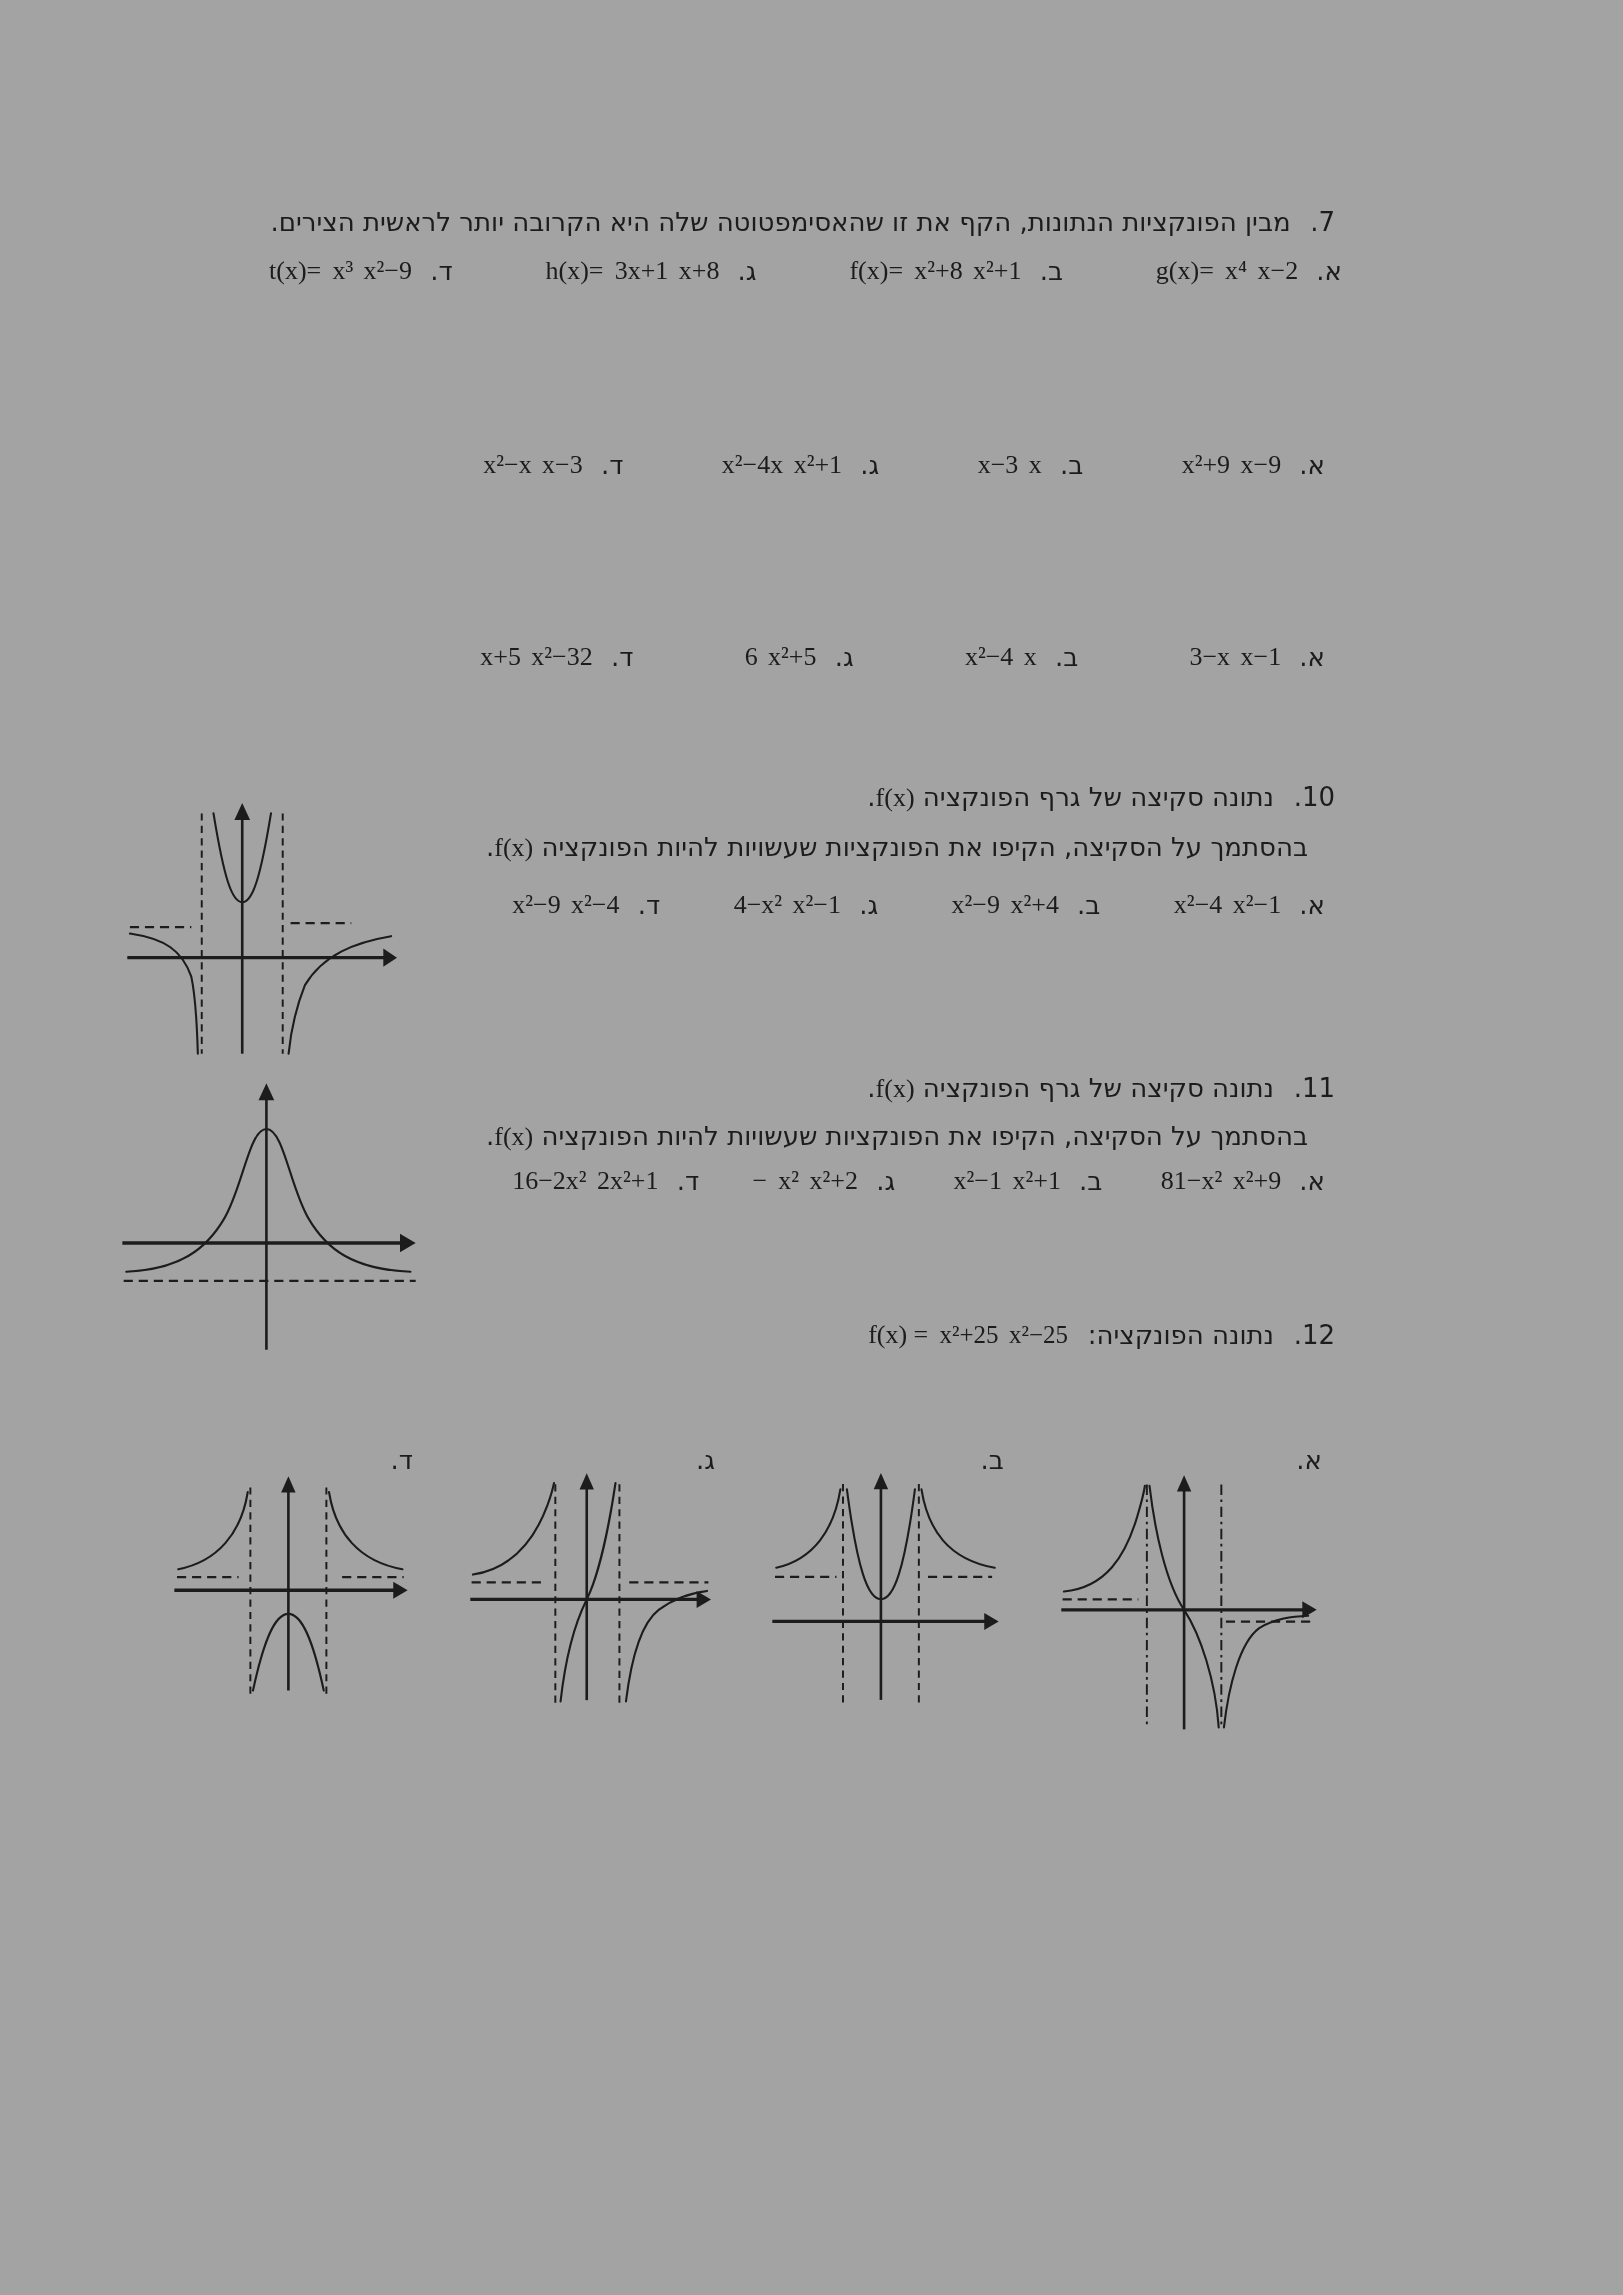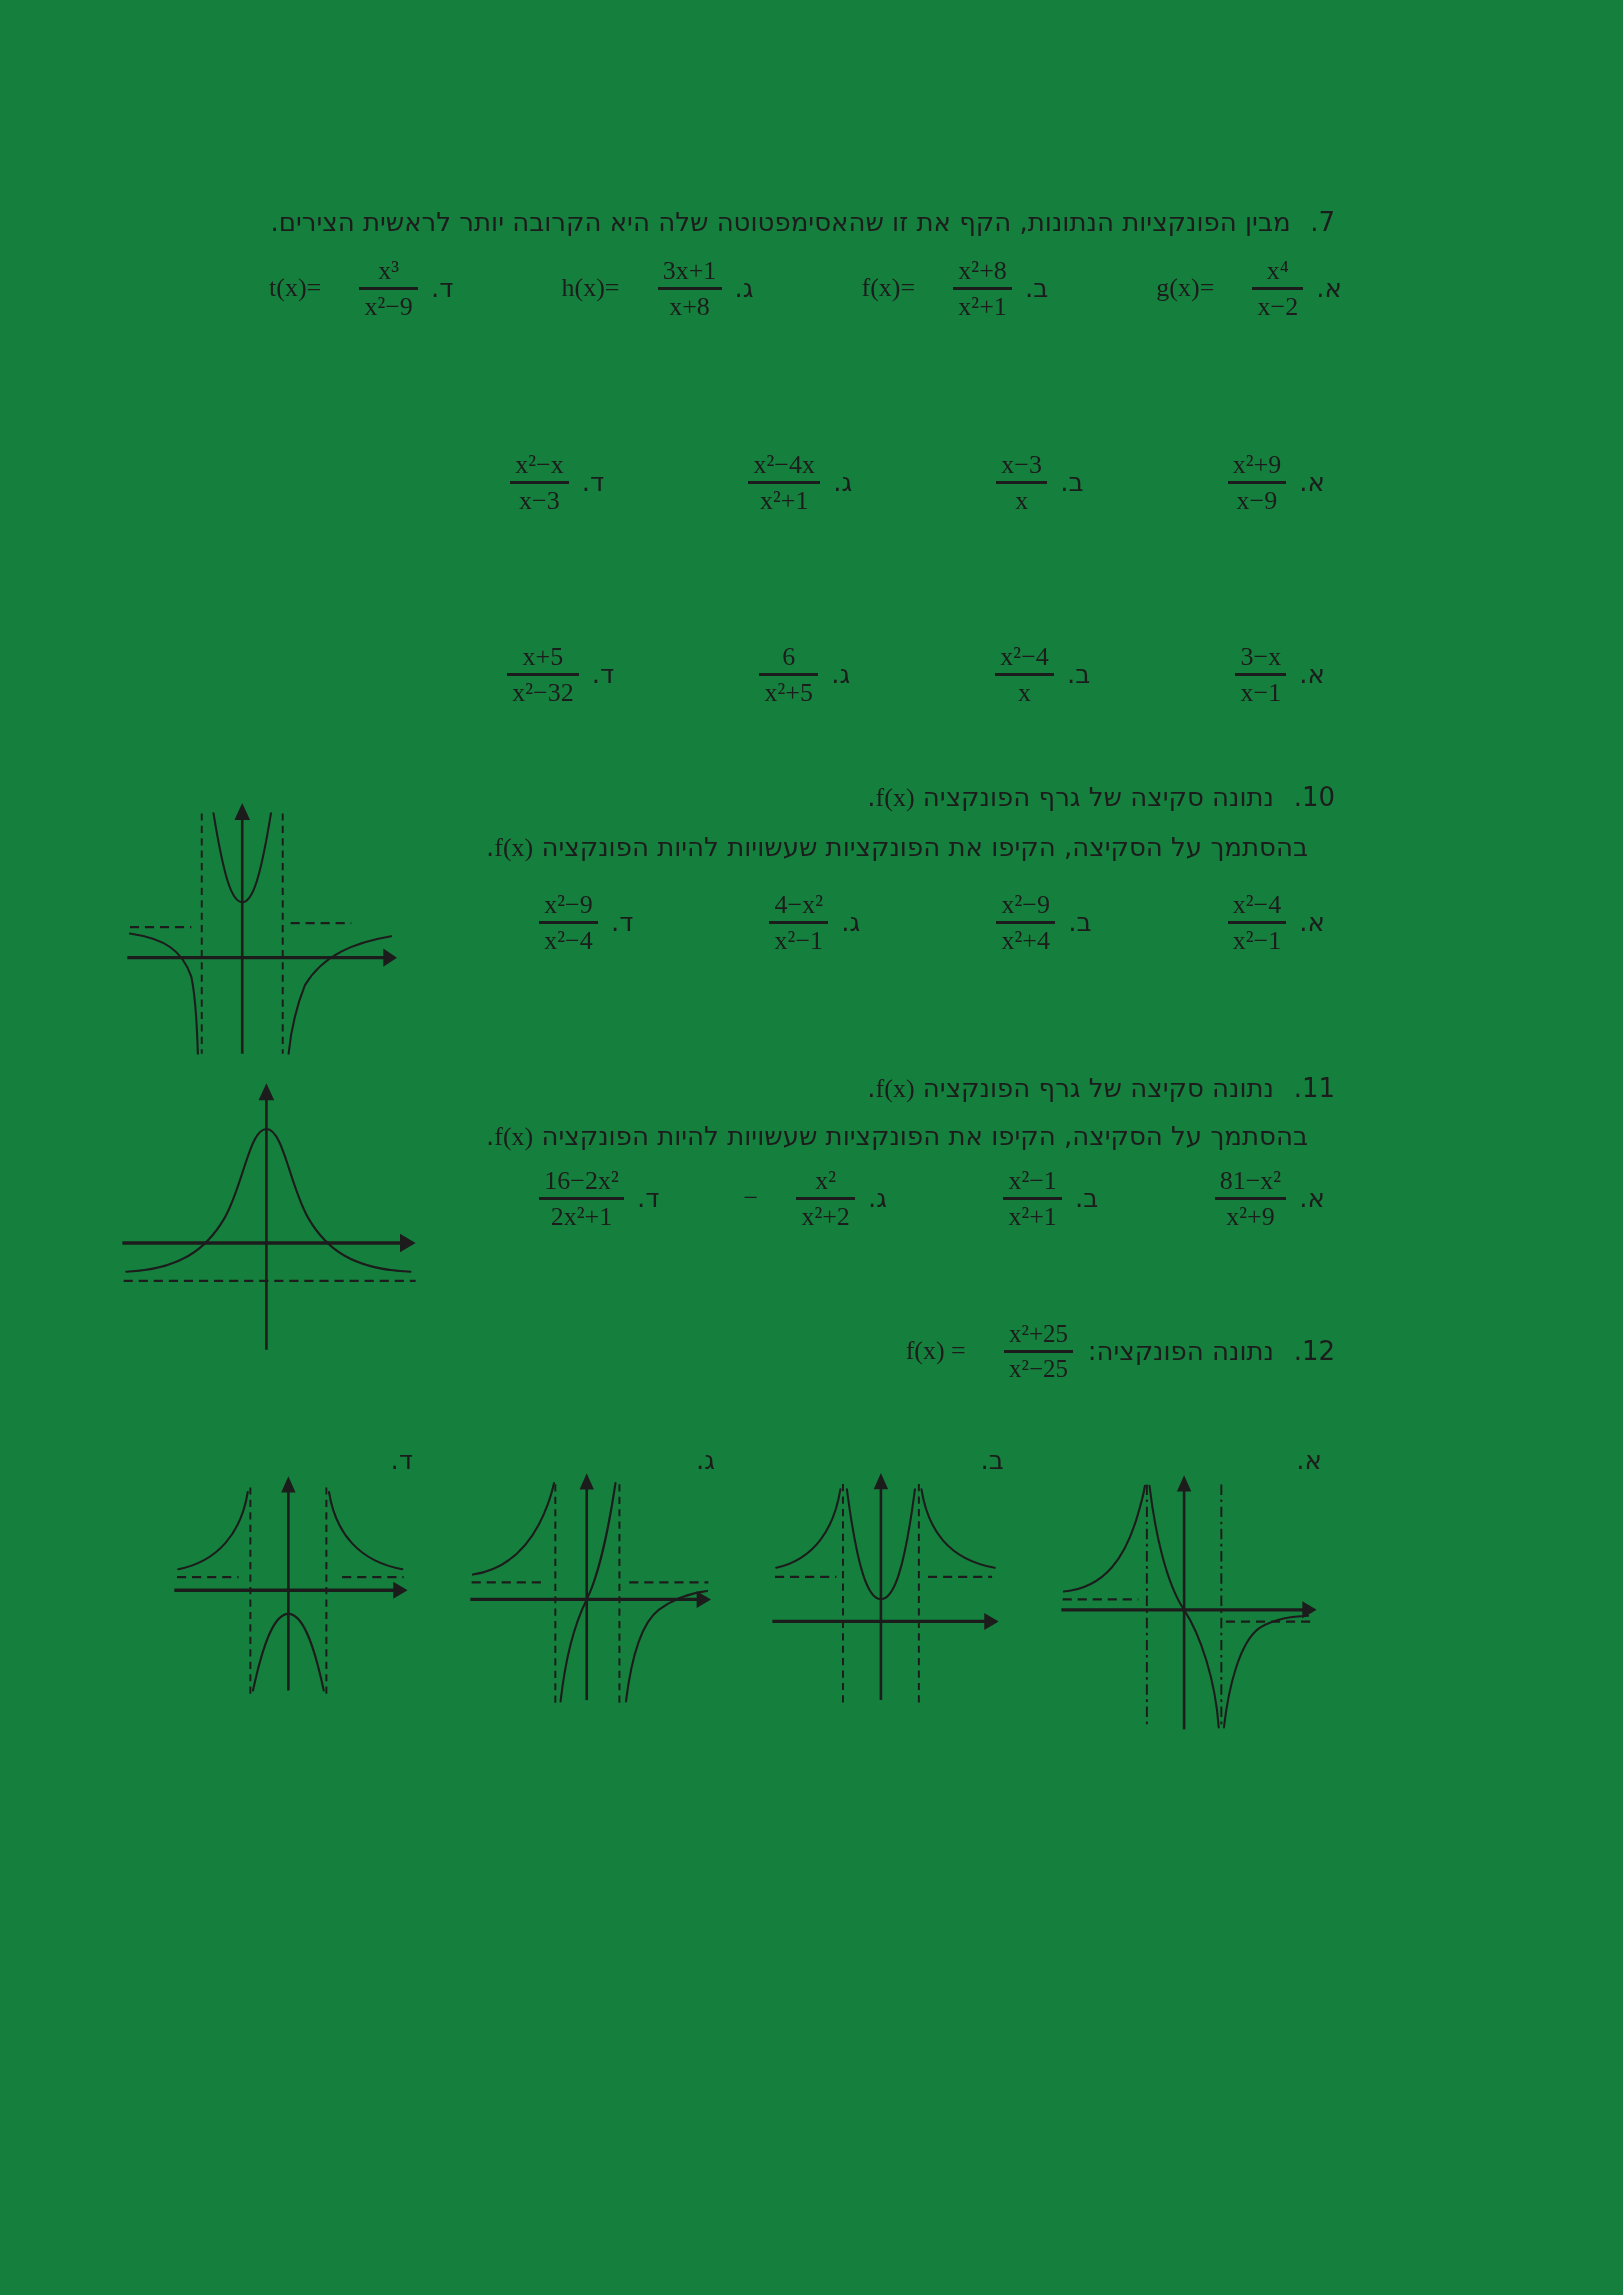--- a/index.html
+++ b/index.html
@@ -1,27 +1,27 @@
 <!DOCTYPE html>
 <html lang="he" style="font-size:10.5px"><head>
 <meta charset="utf-8">
 <style>
   html,body{margin:0;padding:0;background:#e8e8e8;}
-  .page{position:relative;width:1623px;height:2295px;background:#15803d;margin:0 auto;
+  .page{position:relative;width:1623px;height:2295px;background:#a3a3a3;margin:0 auto;
         font-family:"DejaVu Sans",sans-serif;color:#1c1c1c;overflow:hidden;}
   .hdr{position:absolute;direction:rtl;font-size:26px;white-space:nowrap;}
   .qnum{margin-left:19.6px;}
   b{font-weight:700;}
   .optrow{position:absolute;display:flex;direction:rtl;justify-content:space-between;align-items:center;}
   .opt{display:flex;direction:rtl;align-items:center;gap:13px;}
   .olabel{font-size:26px;white-space:nowrap;}
   .mgroup{display:flex;direction:ltr;align-items:center;gap:6px;
           font-family:"Liberation Serif",serif;}
   .prefix{font-size:26px;white-space:nowrap;direction:ltr;unicode-bidi:isolate;}
-  .frac{display:flex;flex-direction:column;align-items:center;font-size:26px;line-height:1.12;margin-left:32px;}
+  .frac{display:flex;flex-direction:row;align-items:center;font-size:26px;line-height:1.12;}
   .fnum,.fden{direction:ltr;unicode-bidi:isolate;padding:0 5.2px;white-space:nowrap;}
   .fbar{height:2.6px;background:#1c1c1c;align-self:stretch;margin:2px 0;}
   .mathrun{direction:ltr;unicode-bidi:isolate;font-family:"Liberation Serif",serif;}
   .sketch{position:absolute;}
   .grow{position:absolute;display:flex;direction:rtl;justify-content:space-between;align-items:flex-start;}
   .gblock{position:relative;}
   .glabel{position:absolute;top:-26px;right:-3.9px;font-size:26px;}
   .q12line{position:absolute;display:flex;direction:rtl;align-items:center;gap:14.4px;font-size:26px;}
   svg .curve{stroke:#1c1c1c;stroke-width:3.2;fill:none;stroke-linecap:round;}
   svg .axis{stroke:#1c1c1c;stroke-width:5;fill:none;}

